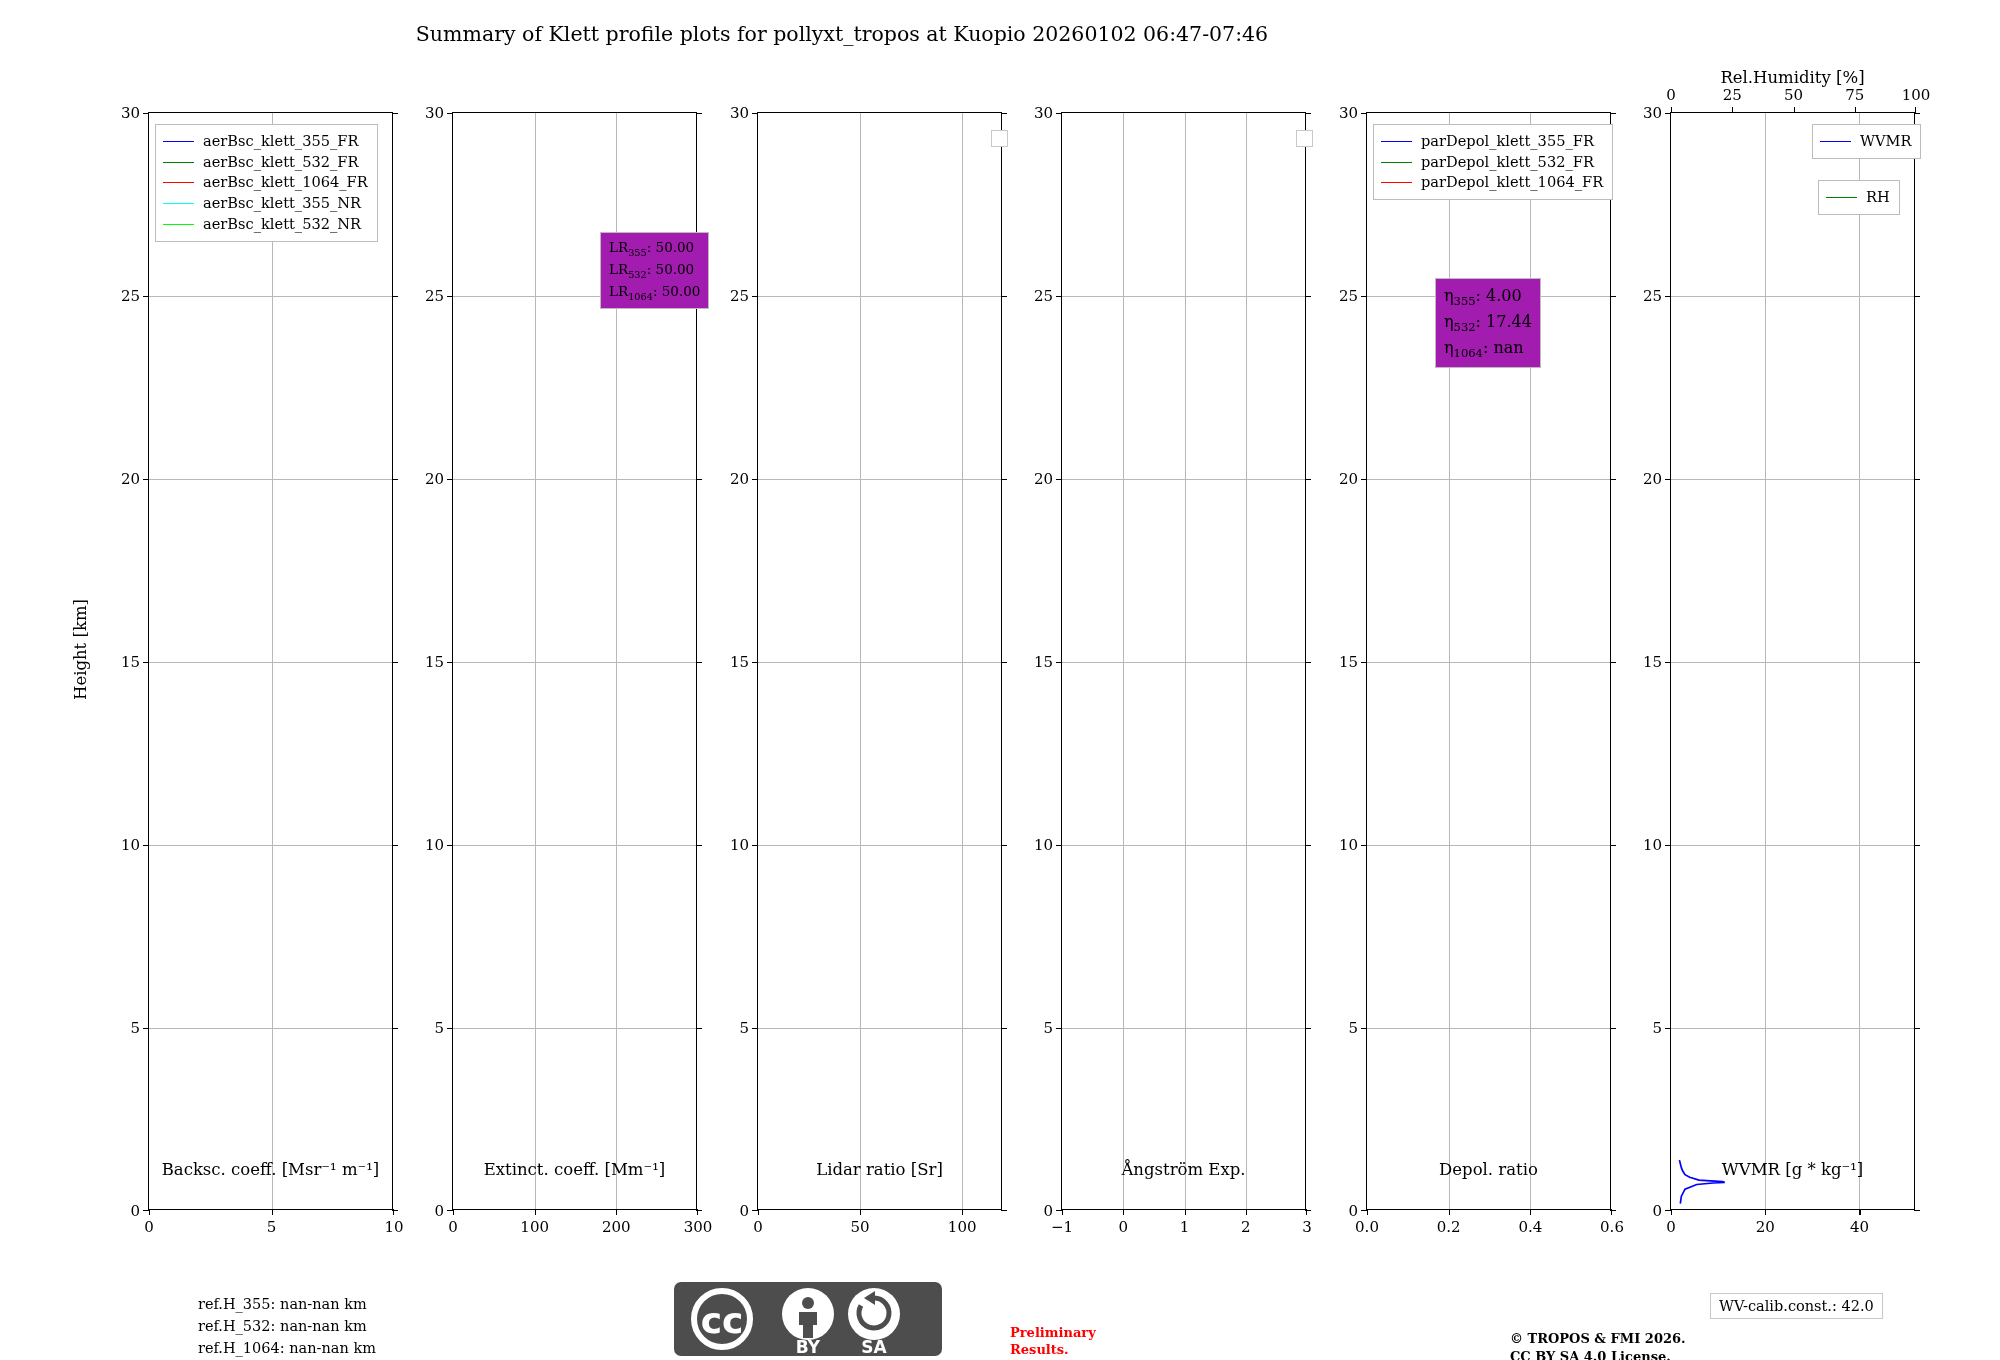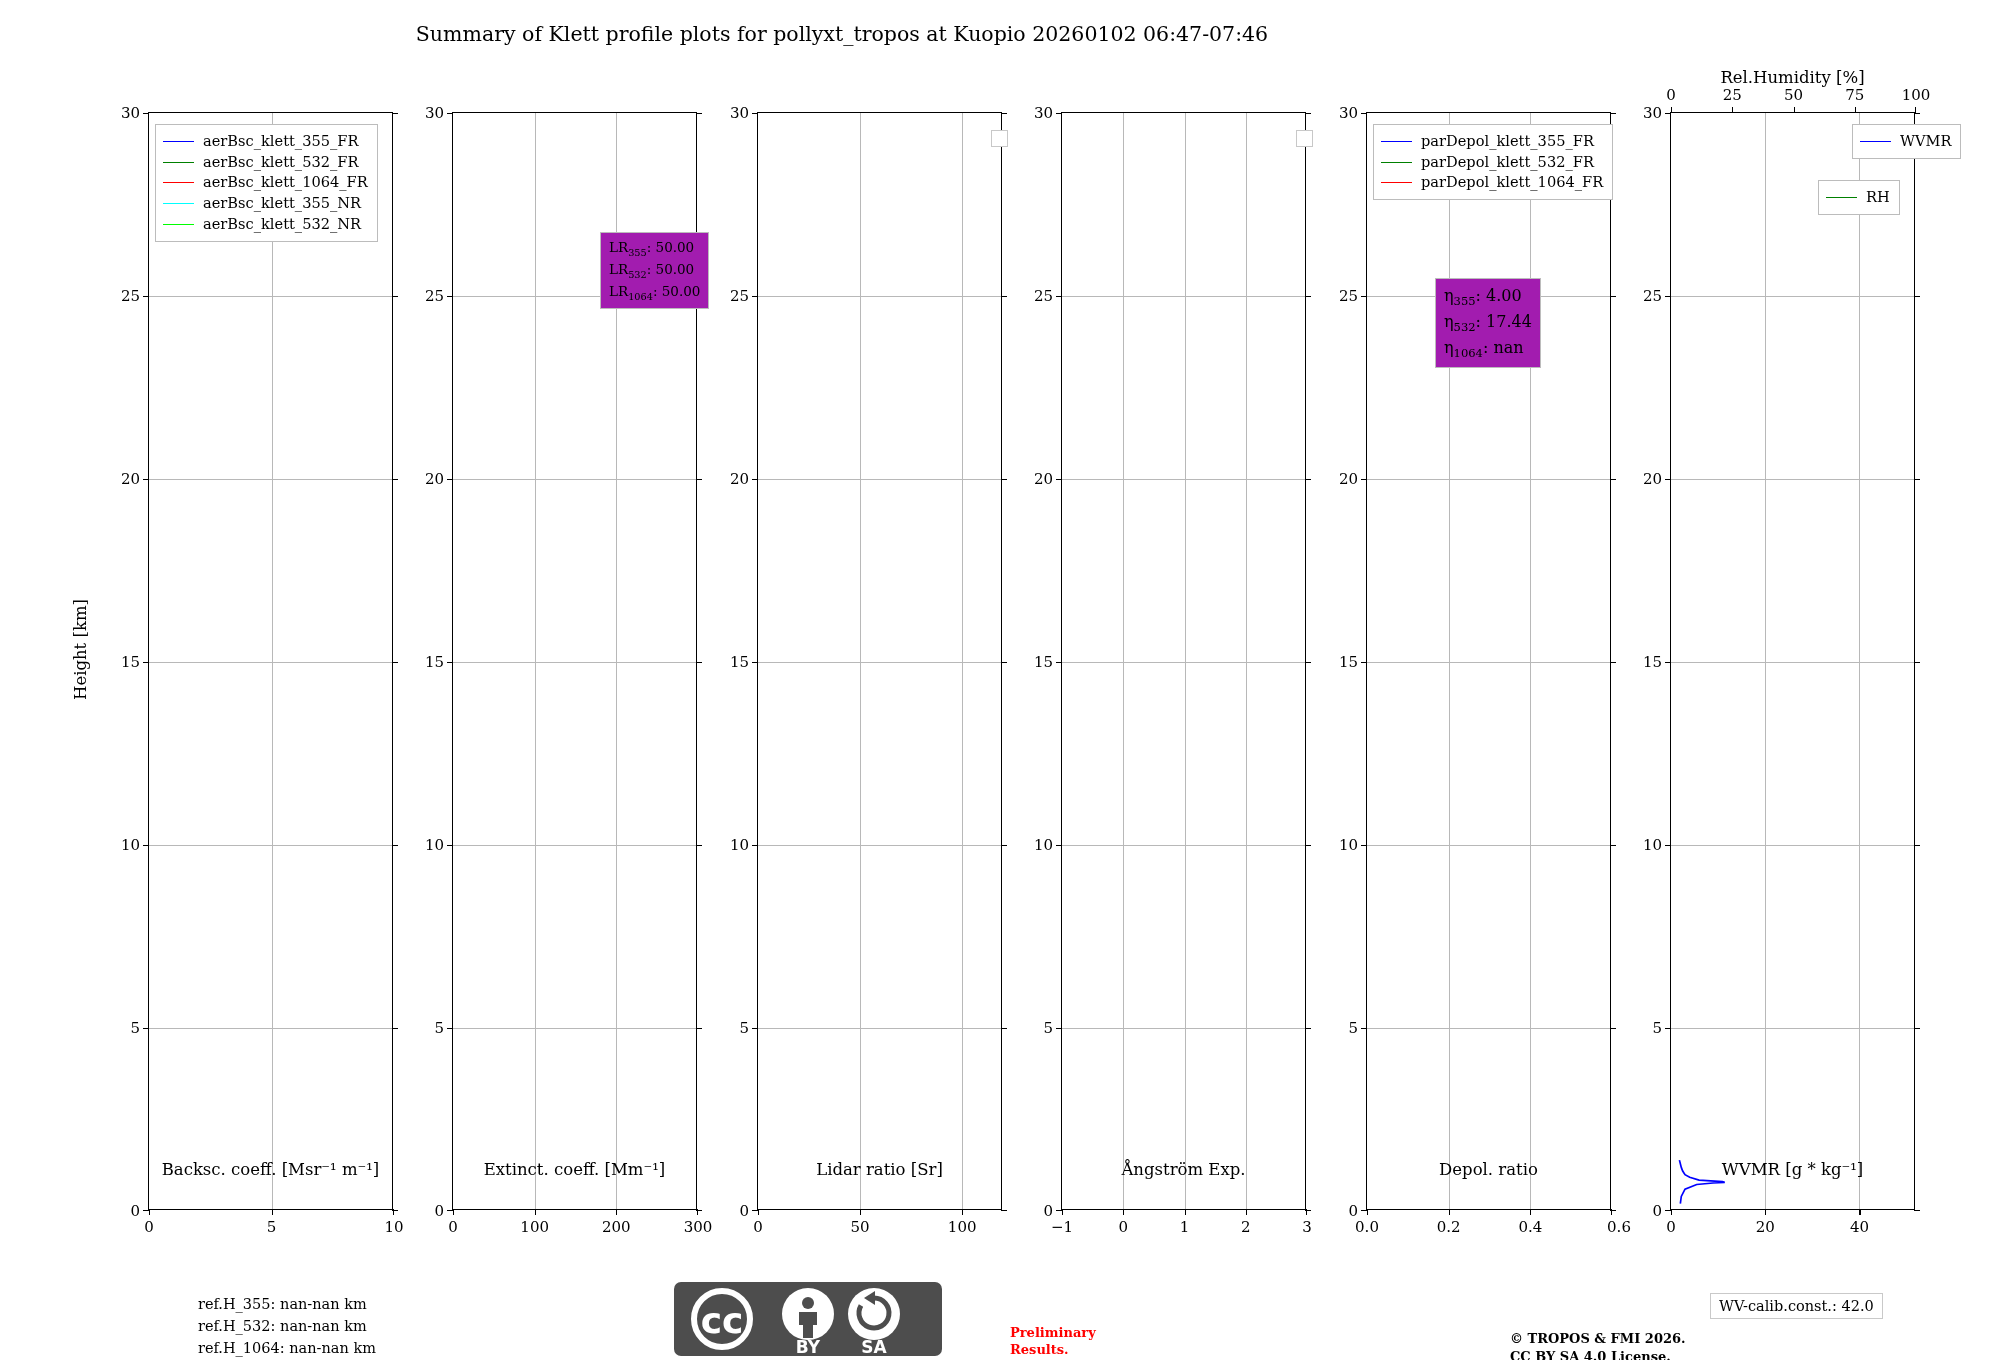--- a/index.html
+++ b/index.html
@@ -388,21 +388,21 @@
       <div class="tick-y" style="top: 0px;">30</div>
       <div class="tick-x-mark" style="left: 0px;"></div>
       <div class="tick-x" style="left: 0px;">0.0</div>
       <div class="grid-line-v" style="left: 81.6667px;"></div>
       <div class="tick-x-mark" style="left: 81.6667px;"></div>
       <div class="tick-x" style="left: 81.6667px;">0.2</div>
       <div class="grid-line-v" style="left: 163.333px;"></div>
       <div class="tick-x-mark" style="left: 163.333px;"></div>
       <div class="tick-x" style="left: 163.333px;">0.4</div>
       <div class="tick-x-mark" style="left: 244px;"></div>
-      <div class="tick-x" style="left: 245px; margin-left: 7px;">0.6</div>
+      <div class="tick-x" style="left: 245px;">0.6</div>
       <svg class="data-path" viewBox="0 0 245 1098" width="245" height="1098"></svg>
     </div>
 
   <div class="panel" id="panel5" style="left:1670px; width:245px;">
       <div class="tick-y-mark" style="top: 1097px;"></div>
       <div class="tick-y-mark-r" style="top: 1097px;"></div>
       <div class="tick-y" style="top: 1098px;">0</div>
       <div class="grid-line-h" style="top: 915px;"></div>
       <div class="tick-y-mark" style="top: 915px;"></div>
       <div class="tick-y-mark-r" style="top: 915px;"></div>
@@ -478,21 +478,21 @@
       </div>
       <div class="legend-row">
         <span class="legend-swatch" style="border-top-color: rgb(0, 128, 0);"></span>
         <span class="legend-label">parDepol_klett_532_FR</span>
       </div>
       <div class="legend-row">
         <span class="legend-swatch" style="border-top-color: rgb(255, 0, 0);"></span>
         <span class="legend-label">parDepol_klett_1064_FR</span>
       </div>
     </div>
-  <div class="legend" id="legend5" style="left:1852px; top:124px;">
+  <div class="legend" id="legend5" style="left:1812px; top:124px;">
       <div class="legend-row">
         <span class="legend-swatch" style="border-top-color: rgb(0, 0, 255);"></span>
         <span class="legend-label">WVMR</span>
       </div>
     </div>
   <div class="legend" id="legend5b" style="left:1818px; top:180px;">
       <div class="legend-row">
         <span class="legend-swatch" style="border-top-color: rgb(0, 128, 0);"></span>
         <span class="legend-label">RH</span>
       </div>

